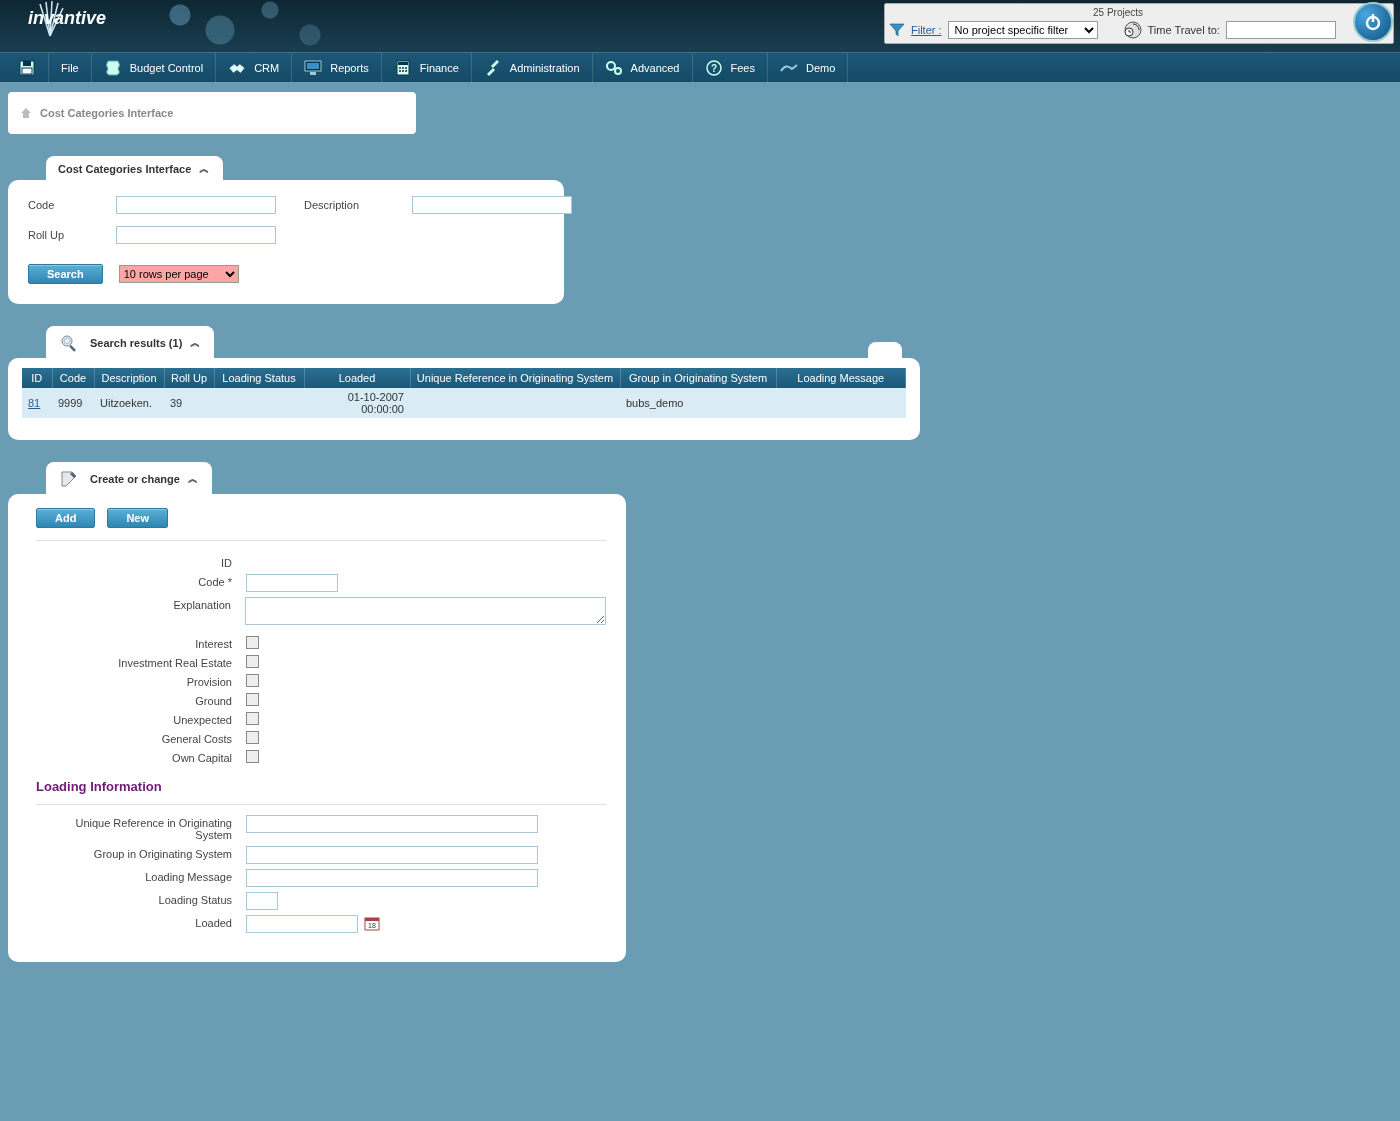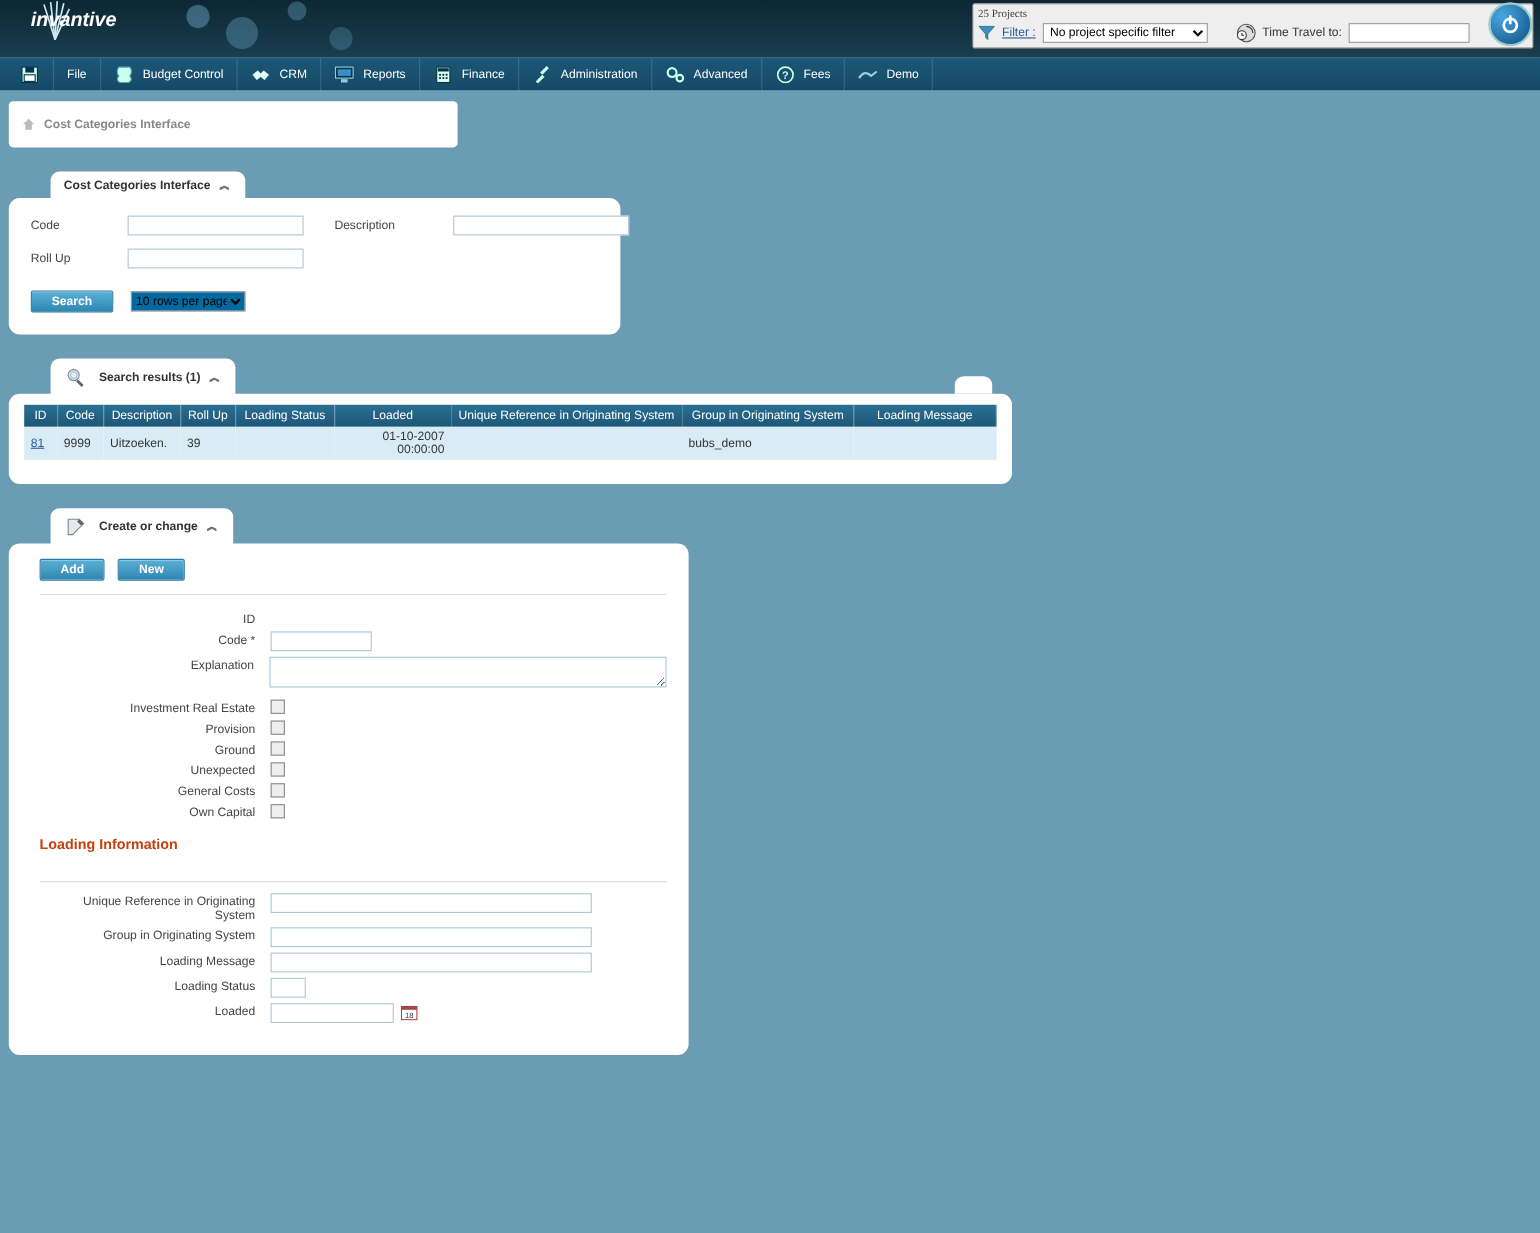--- a/index.html
+++ b/index.html
@@ -41,21 +41,21 @@
   .topright-box {
     position: absolute;
     right: 6px;
     top: 3px;
     width: 510px;
     background: #eee;
     border: 1px solid #aaa;
     border-radius: 2px;
     padding: 2px 4px 4px 4px;
   }
-  .topright-title { font-size: 10px; color: #444; padding: 1px 0 3px; font-family: Liberation Serif, serif; }
+  .topright-title { text-align: center; font-size: 10px; color: #444; padding: 1px 0 3px; }
   .topright-row { display: flex; align-items: center; gap: 6px; }
   .filter-icon { width: 16px; height: 16px; }
   .filter-link { color: #2a5c9e; text-decoration: underline; font-size: 11px; }
   .filter-select {
     border: 1px solid #999; background: #fff; font-size: 11px; height: 18px; width: 150px;
     padding: 0 2px;
   }
   .tt-icon { width: 18px; height: 18px; margin-left: 20px; }
   .tt-label { font-size: 11px; }
   .tt-input { border: 1px solid #999; height: 18px; width: 110px; }
@@ -109,41 +109,41 @@
   .form-grid label { color: #444; font-size: 11px; }
   .text-input { border: 1px solid #a9c7d8; height: 18px; width: 160px; }
   .search-actions { margin-top: 20px; display:flex; gap: 16px; align-items:center; }
   .btn {
     background: linear-gradient(to bottom, #5ab0d6, #2e86b3);
     color: #fff; border: 1px solid #2a7aa3;
     font-size: 11px; font-weight: bold;
     padding: 3px 18px; border-radius: 2px; cursor: pointer;
     box-shadow: 0 1px 0 rgba(255,255,255,0.3) inset;
   }
-  .rows-select { border:1px solid #999; background:#0369a1; font-size:11px; height:18px; width:104px; }
+  .rows-select { border:1px solid #999; background:#fca5a5; font-size:11px; height:18px; width:120px; }
   
   .results-panel { background:#fff; border-radius: 10px; padding: 10px 14px 22px 14px; margin-top:-2px; width: 912px; position: relative; }
   .results-corner { position:absolute; right: 18px; top:-16px; width: 34px; height:16px; background:#fff; border-top-left-radius:8px; border-top-right-radius:8px; }
   table.results { width: 100%; border-collapse: collapse; font-size: 11px; }
   table.results th {
     background: linear-gradient(to bottom, #2a6f92, #1d5777);
     color: #fff; font-weight: normal; padding: 4px 6px;
     border-right: 1px solid rgba(255,255,255,0.2);
   }
   table.results td { padding: 3px 6px; background: #d9ecf5; color:#333;}
   table.results td a { color: #2a5c9e; text-decoration: underline; }
   
   .form-panel { background:#fff; border-radius: 10px; padding: 14px 20px 24px 28px; width: 618px; margin-top:-2px; }
   .form-actions { display:flex; gap:12px; border-bottom:1px solid #ddd; padding-bottom:12px; margin-bottom:14px; }
   .form-row { display:flex; align-items:flex-start; margin-bottom: 5px; }
   .form-row .lbl { width: 210px; text-align: right; padding-right: 14px; color:#444; font-size:11px; padding-top:2px;}
   .form-row input[type=text] { border:1px solid #a9c7d8; height:18px; }
   .form-row textarea { border:1px solid #a9c7d8; font-family:inherit; font-size:11px; }
   .form-row .chk { width:13px; height:13px; border:1px solid #888; background:#eee; display:inline-block; cursor:pointer;}
-  .section-heading { font-weight:bold; font-size:13px; color:#c2410c; margin: 14px 0 26px 0; border-top: 1px solid transparent; }
+  .section-heading { font-weight:bold; font-size:13px; color:#701a75; margin: 14px 0 10px 0; border-top: 1px solid transparent; }
   .cal-icon { width:16px; height:16px; margin-left:6px; display:inline-flex; cursor:pointer;}
   .tab-icon { width:22px; height:22px; display:inline-flex; align-items:center; justify-content:center; margin-right:2px;}
   .home-icon-svg { width:12px; height:12px; }
 </style>
 </head>
 <body>
 
 <div class="topbar">
   <div class="topbar-dots"></div>
   <svg class="logo-swirl" viewBox="0 0 40 40">
@@ -378,20 +378,24 @@
         <div class="lbl">Code *</div>
         <input type="text" style="width: 92px;">
       </div>
     <div class="form-row">
         <div class="lbl">Explanation</div>
         <textarea style="width: 363px; height: 28px;"></textarea>
       </div>
 
     <div style="height:6px"></div>
     <div class="form-row">
+        <div class="lbl">Interest</div>
+        <span class="chk"></span>
+      </div>
+    <div class="form-row">
         <div class="lbl">Investment Real Estate</div>
         <span class="chk"></span>
       </div>
     <div class="form-row">
         <div class="lbl">Provision</div>
         <span class="chk"></span>
       </div>
     <div class="form-row">
         <div class="lbl">Ground</div>
         <span class="chk"></span>

